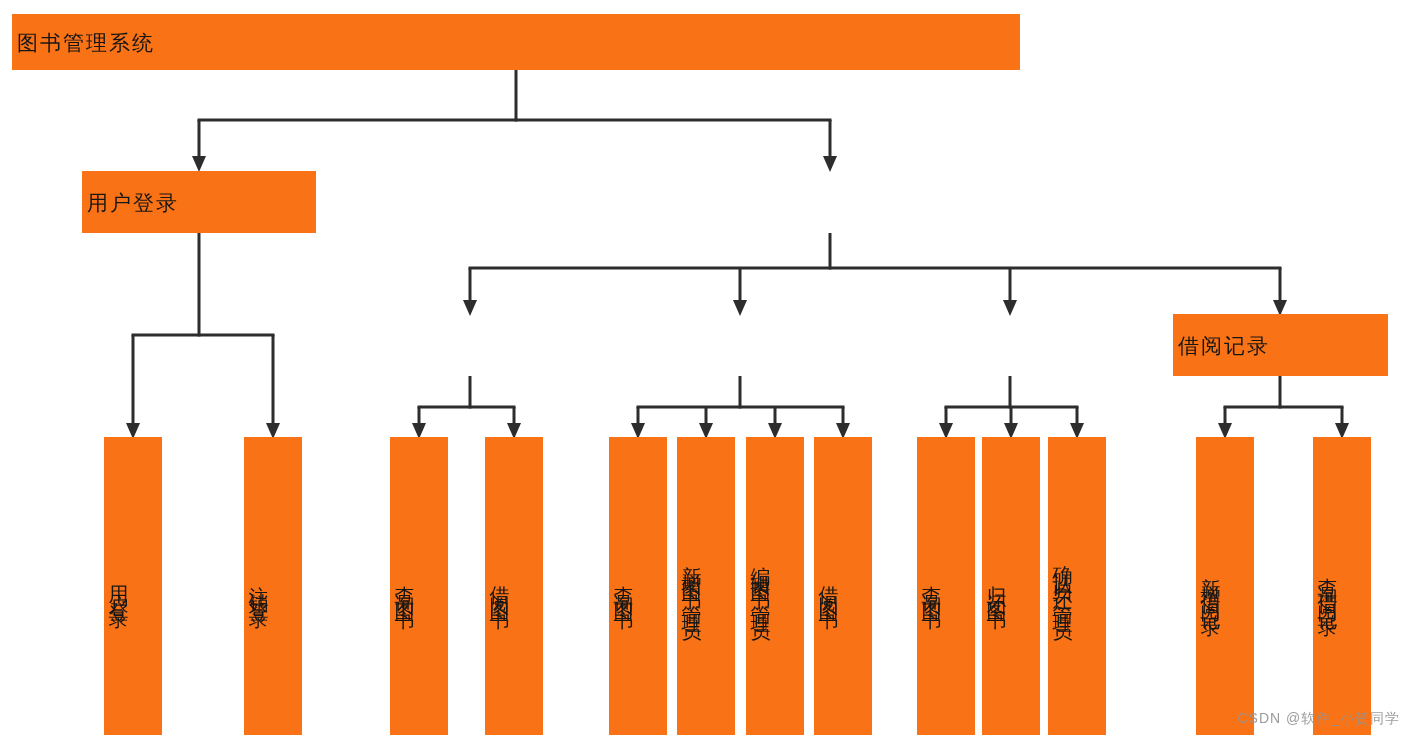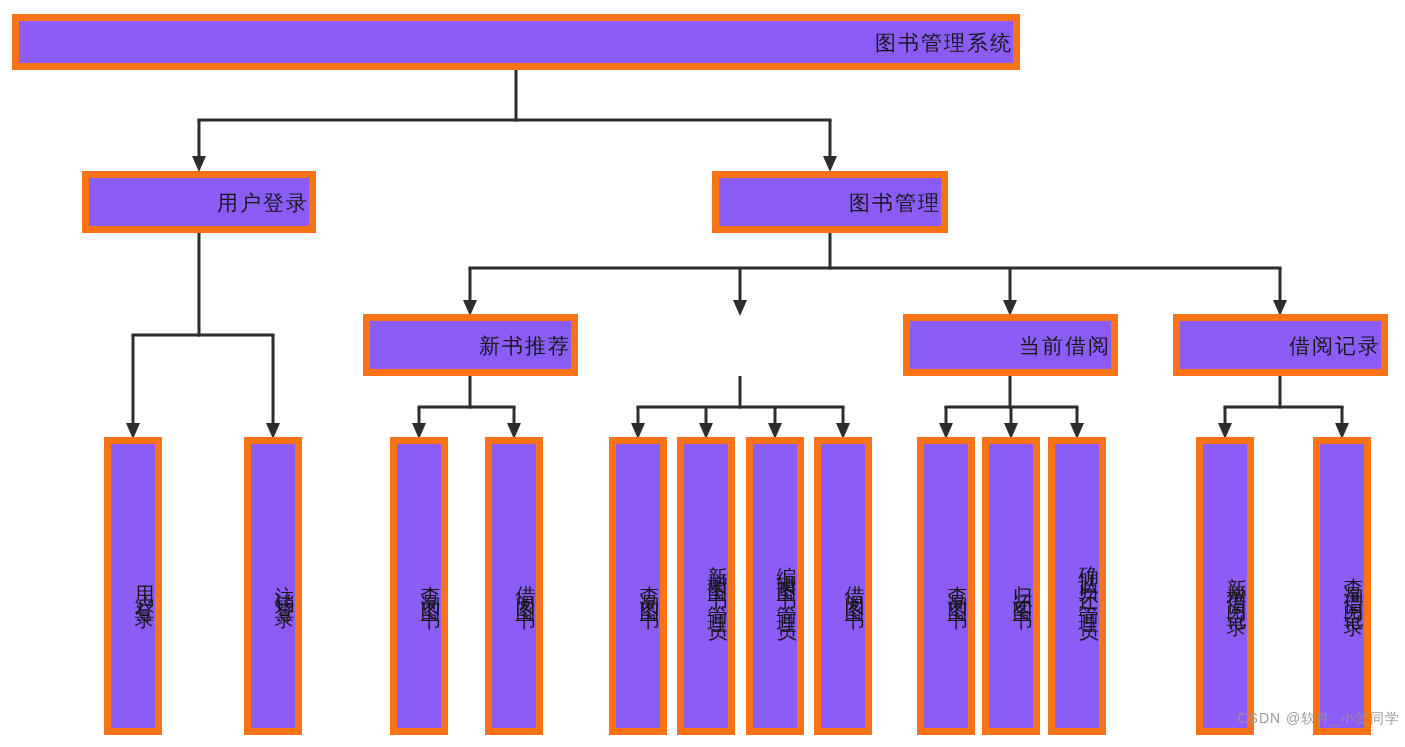--- a/index.html
+++ b/index.html
@@ -15,25 +15,25 @@
     position: absolute;
     left: 0; top: 0;
     width: 1405px; height: 747px;
     z-index: 1;
   }
   #edges line { stroke: #2d2d2d; stroke-width: 3; }
   #edges polygon { fill: #2d2d2d; }
   .node {
     position: absolute;
     box-sizing: border-box;
-    background: #8b5cf6;
-    border: 7px solid #f97316;
+    background: #f97316;
+    border: 5px solid #f97316;
     display: flex;
     align-items: center;
-    justify-content: flex-end;
+    justify-content: flex-start;
     z-index: 2;
     color: #161616;
   }
   .node.h span {
     font-size: 21px;
     letter-spacing: 2px;
     line-height: 1;
     white-space: nowrap;
   }
   .node.v span {
@@ -178,30 +178,21 @@
     </g>
   </svg>
 
   <div class="node h root-box">
     <span>图书管理系统</span>
   </div>
 
   <div class="node h lvl1" style="left:82px; width:234px;">
     <span>用户登录</span>
   </div>
-  <div class="node h lvl1" style="left:712px; width:236px;">
-    <span>图书管理</span>
-  </div>
-
-  <div class="node h lvl2" style="left:363px;">
-    <span>新书推荐</span>
-  </div>
-  <div class="node h lvl2" style="left:903px;">
-    <span>当前借阅</span>
-  </div>
+
   <div class="node h lvl2" style="left:1173px;">
     <span>借阅记录</span>
   </div>
 
   <div class="node v leaf" style="left:104px;">
     <span>用户登录</span>
   </div>
   <div class="node v leaf" style="left:244px;">
     <span>注销登录</span>
   </div>

